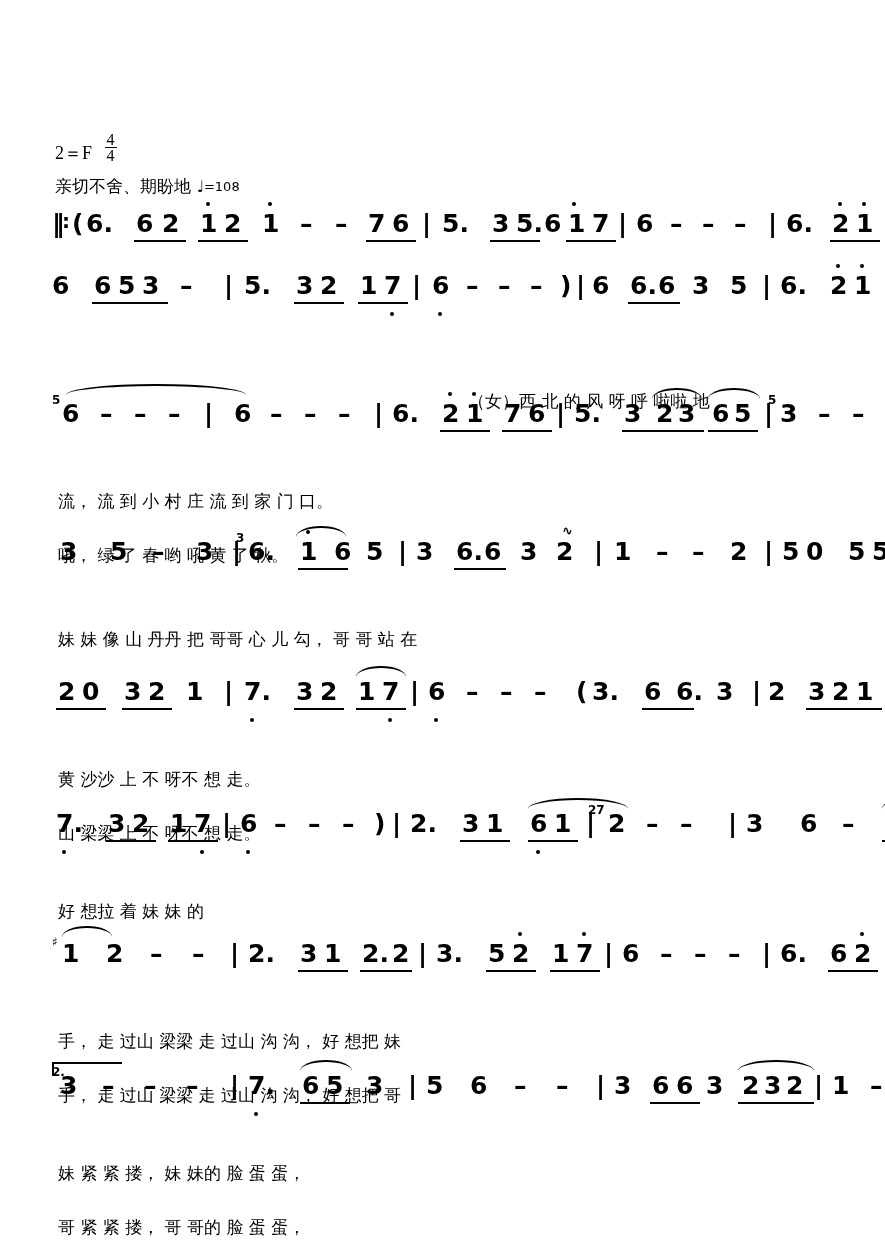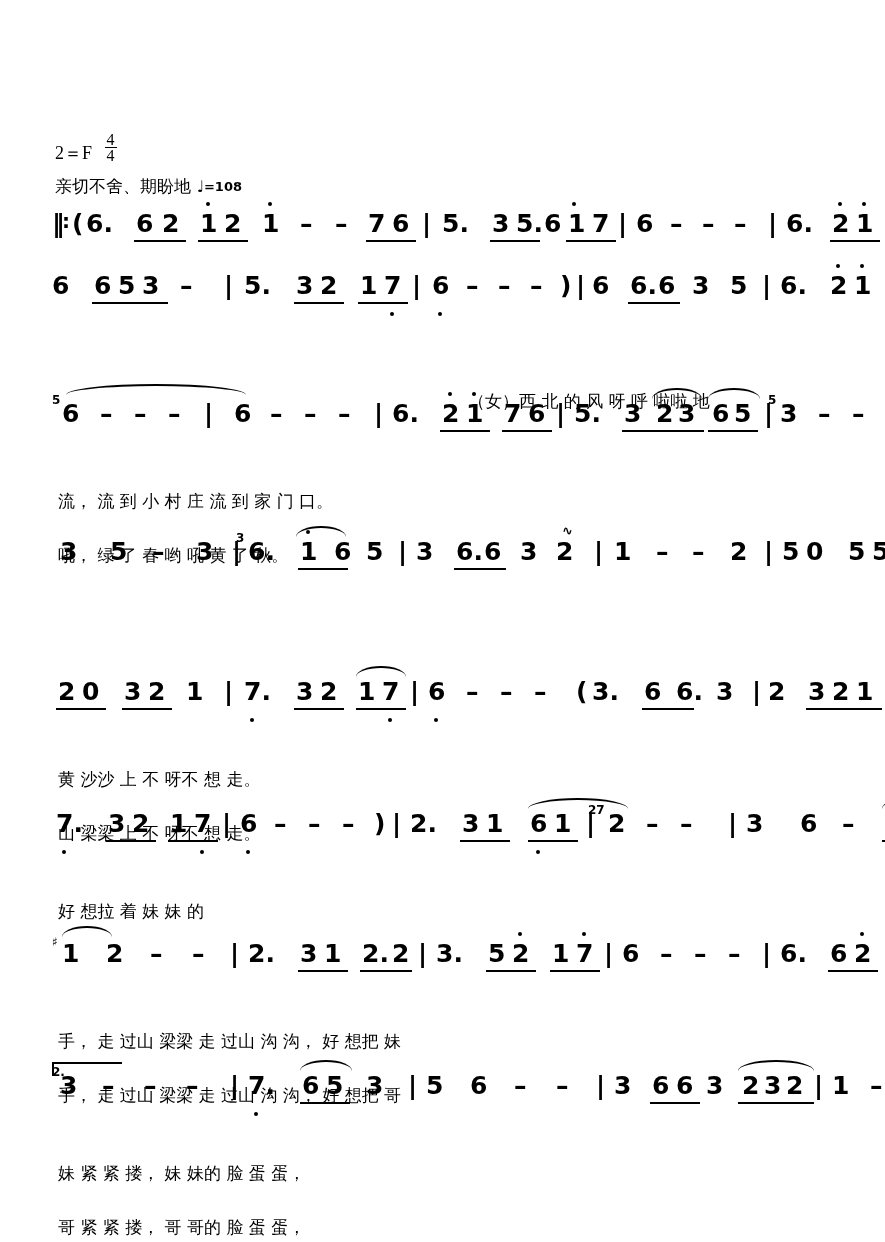--- a/index.html
+++ b/index.html
@@ -44,21 +44,21 @@
   .expression{
     position:absolute;
     left:55px;top:175px;
     font-size:17px;
     font-family:"DejaVu Sans", sans-serif;
     white-space:nowrap;
   }
   .tempo{
     display:inline-block;
     font-size:13px;
-    font-weight:700;
+    font-weight:400;
     font-family:"DejaVu Sans", sans-serif;
     vertical-align:1px;
   }
   .tempo .note{font-size:16px;vertical-align:-1px;}
   .credits{
     position:absolute;
     right:52px;top:145px;
     font-size:16px;
     font-family:"DejaVu Sans", sans-serif;
     line-height:1.65;
@@ -308,20 +308,23 @@
       <span class="n" style="left:754px;">0</span>
       <span class="n" style="left:796px;">5</span>
       <span class="n" style="left:820px;">5</span>
 
       <span style="position:absolute;left:246px;top:30px;width:50px;height:2px;background:#000;"></span>
       <span style="position:absolute;left:402px;top:30px;width:52px;height:2px;background:#000;"></span>
       <span style="position:absolute;left:254px;top:-8px;width:4px;height:4px;border-radius:50%;background:#000;"></span>
       <span class="slur" style="left:244px;top:-12px;width:50px;"></span>
       <span style="position:absolute;left:510px;top:-14px;font-size:13px;font-weight:700;">∿</span>
     </div>
+    <div class="lyric" style="top:48px;">
+      <span class="l" style="left:6px;">妹 妹    像  山 丹丹    把 哥哥 心 儿  勾，        哥  哥 站 在</span>
+    </div>
   </div>
 
   <div class="system" style="top:678px;">
     <div class="notes">
       <span class="n" style="left:6px;">2</span>
       <span class="n" style="left:30px;">0</span>
       <span class="n" style="left:72px;">3</span>
       <span class="n" style="left:96px;">2</span>
       <span class="n" style="left:134px;">1</span>
       <span class="n" style="left:172px;">|</span>

